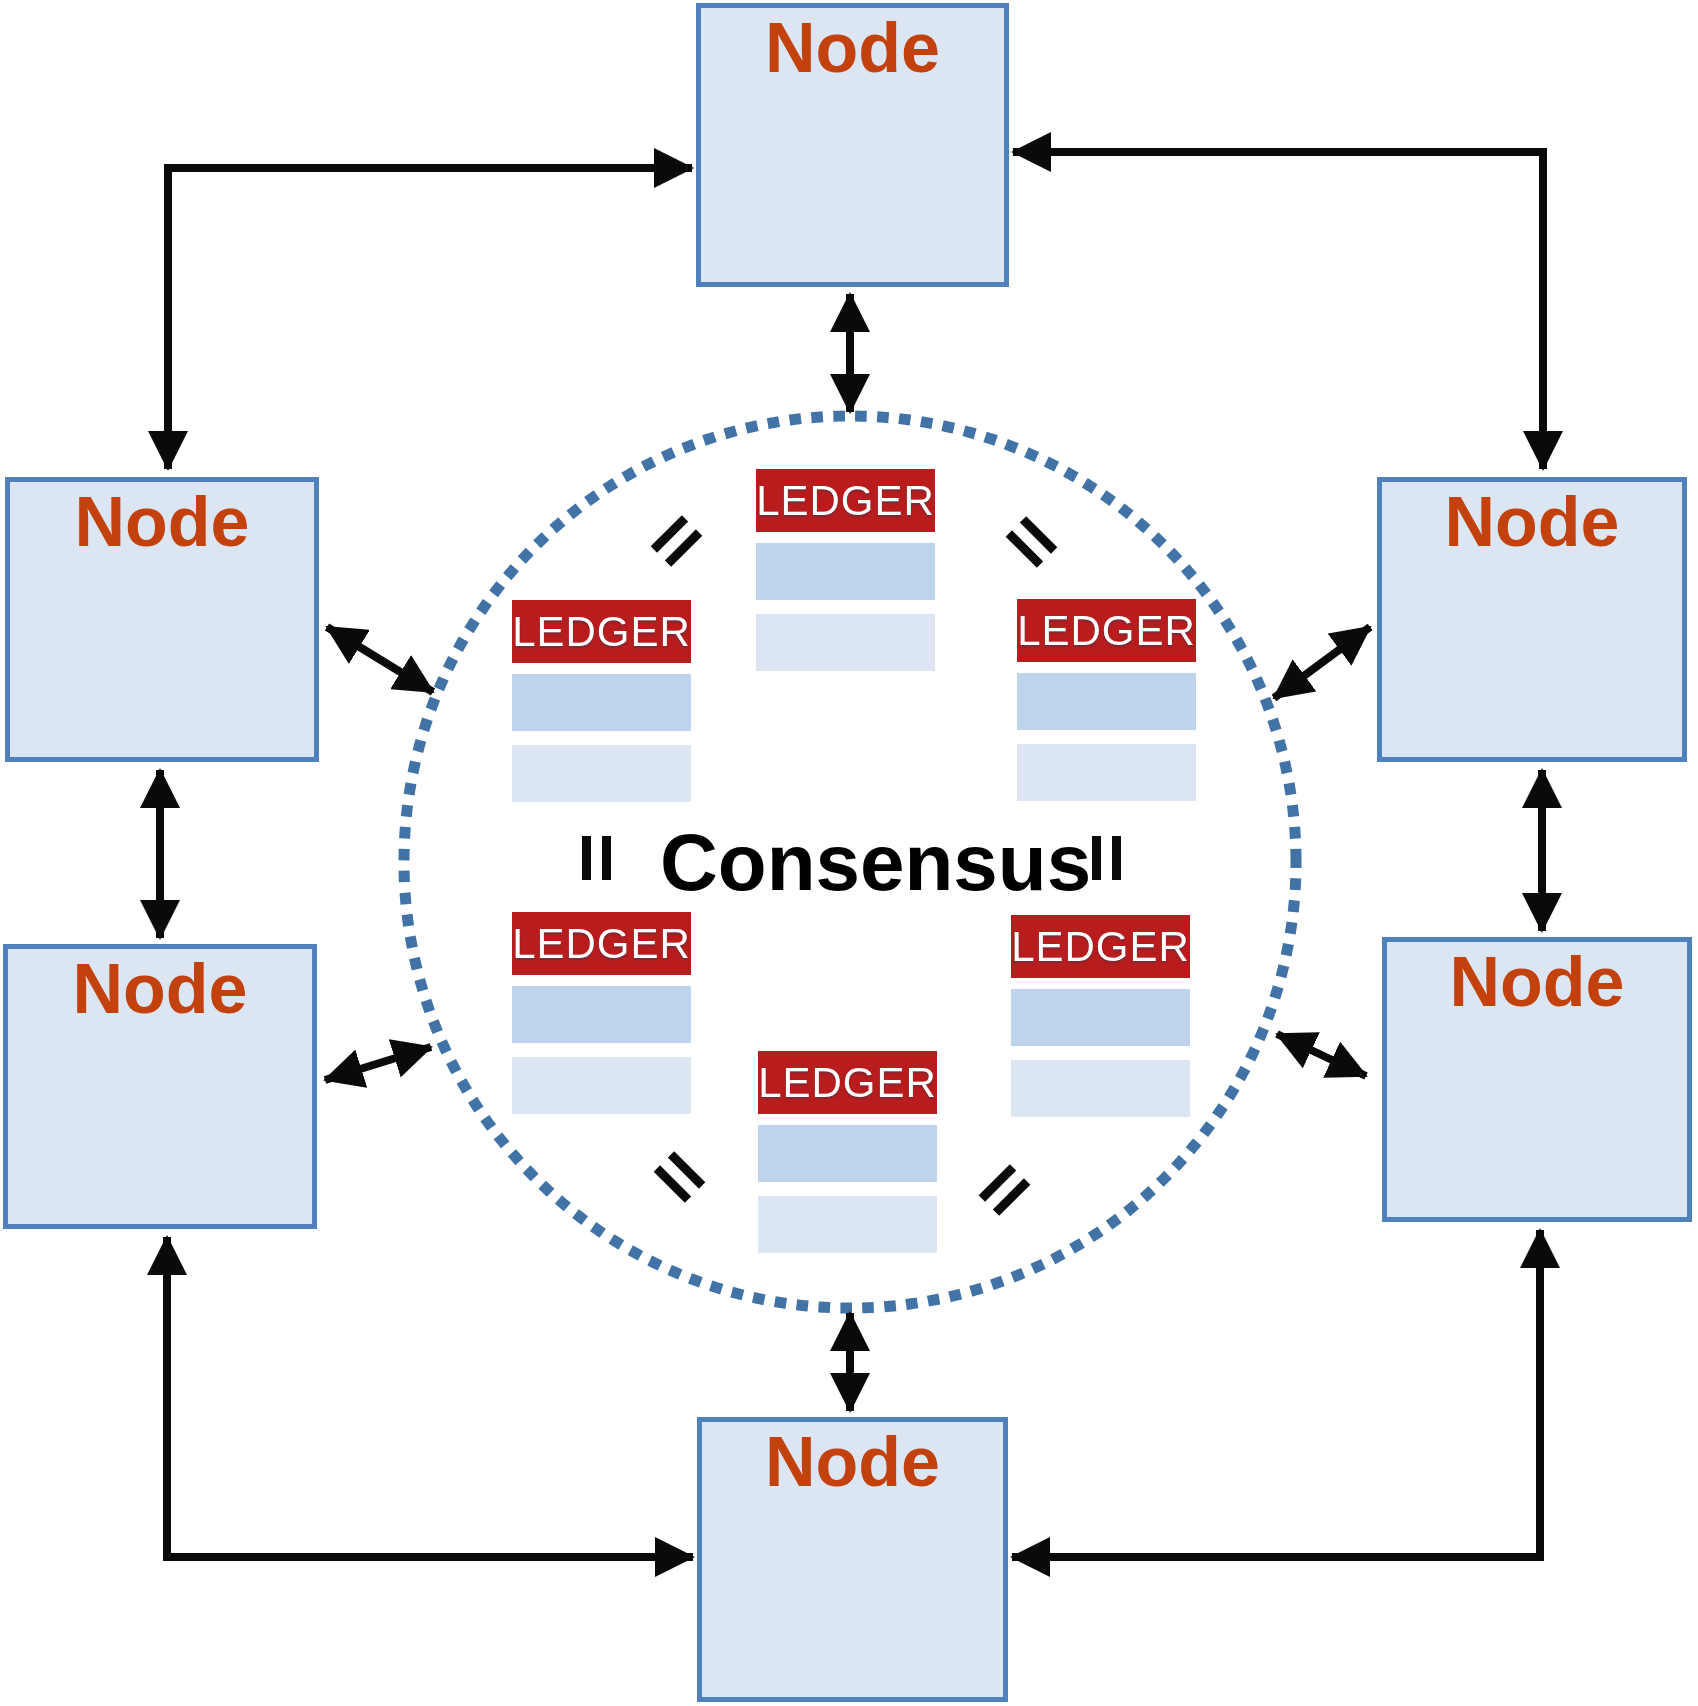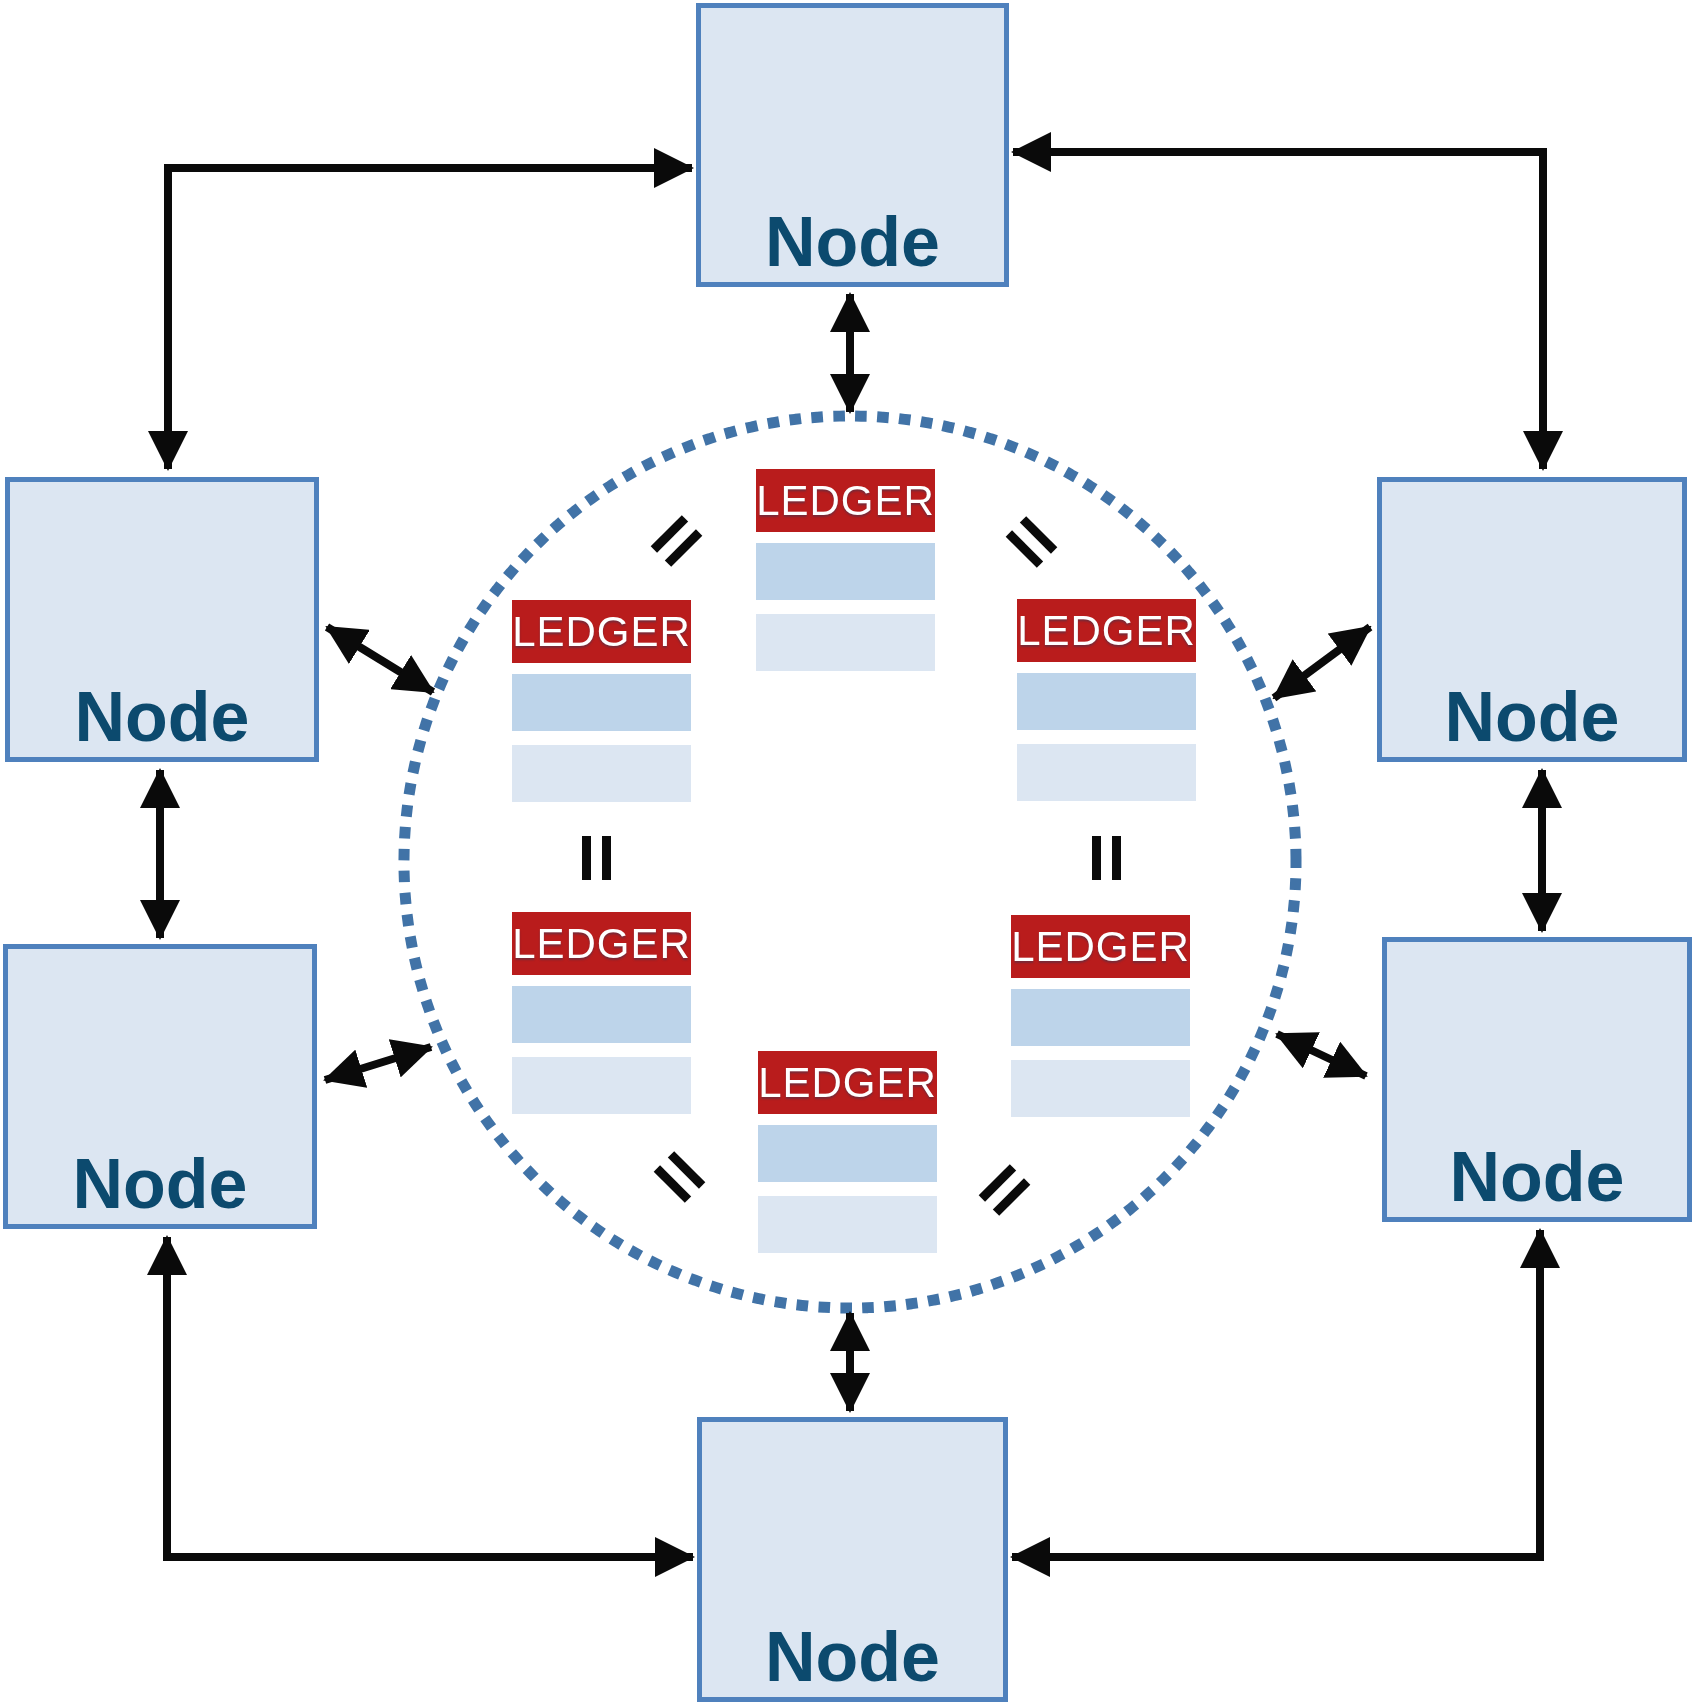--- a/index.html
+++ b/index.html
@@ -5,22 +5,22 @@
   html,body{margin:0;padding:0;background:#ffffff;}
   .stage{
     position:relative;width:1698px;height:1706px;background:#ffffff;overflow:hidden;
     font-family:"Liberation Sans", sans-serif;
   }
   .layer{position:absolute;left:0;top:0;width:100%;height:100%;}
   
   .node{
     position:absolute;box-sizing:border-box;
     background:#dce6f2;border:5px solid #4f81bd;
-    display:flex;align-items:flex-end;justify-content:center;
-    font-weight:700;font-size:70px;color:#0c4a6e;letter-spacing:0px;
+    display:flex;align-items:flex-start;justify-content:center;
+    font-weight:700;font-size:70px;color:#c2410c;letter-spacing:0px;
   }
   
   .ledger{position:absolute;width:179px;}
   .ledger .hdr{
     box-sizing:border-box;height:63px;background:#b91c1c;color:#fff;
     display:flex;align-items:center;justify-content:center;
     font-size:42px;font-weight:400;letter-spacing:1px;
     text-shadow:0 2px 2px rgba(40,60,90,.45);
   }
   .ledger .row1{height:57px;margin-top:11px;background:#bdd4ea;}
@@ -137,14 +137,15 @@
     </div>
   <div class="eq rotm45" style="left:665px;top:1155px;">
       <div class="bar"></div>
       <div class="bar"></div>
     </div>
   <div class="eq rot45" style="left:990px;top:1168px;">
       <div class="bar"></div>
       <div class="bar"></div>
     </div>
 
+  <div class="consensus">Consensus</div>
 
 </div>
 
 </body></html>

